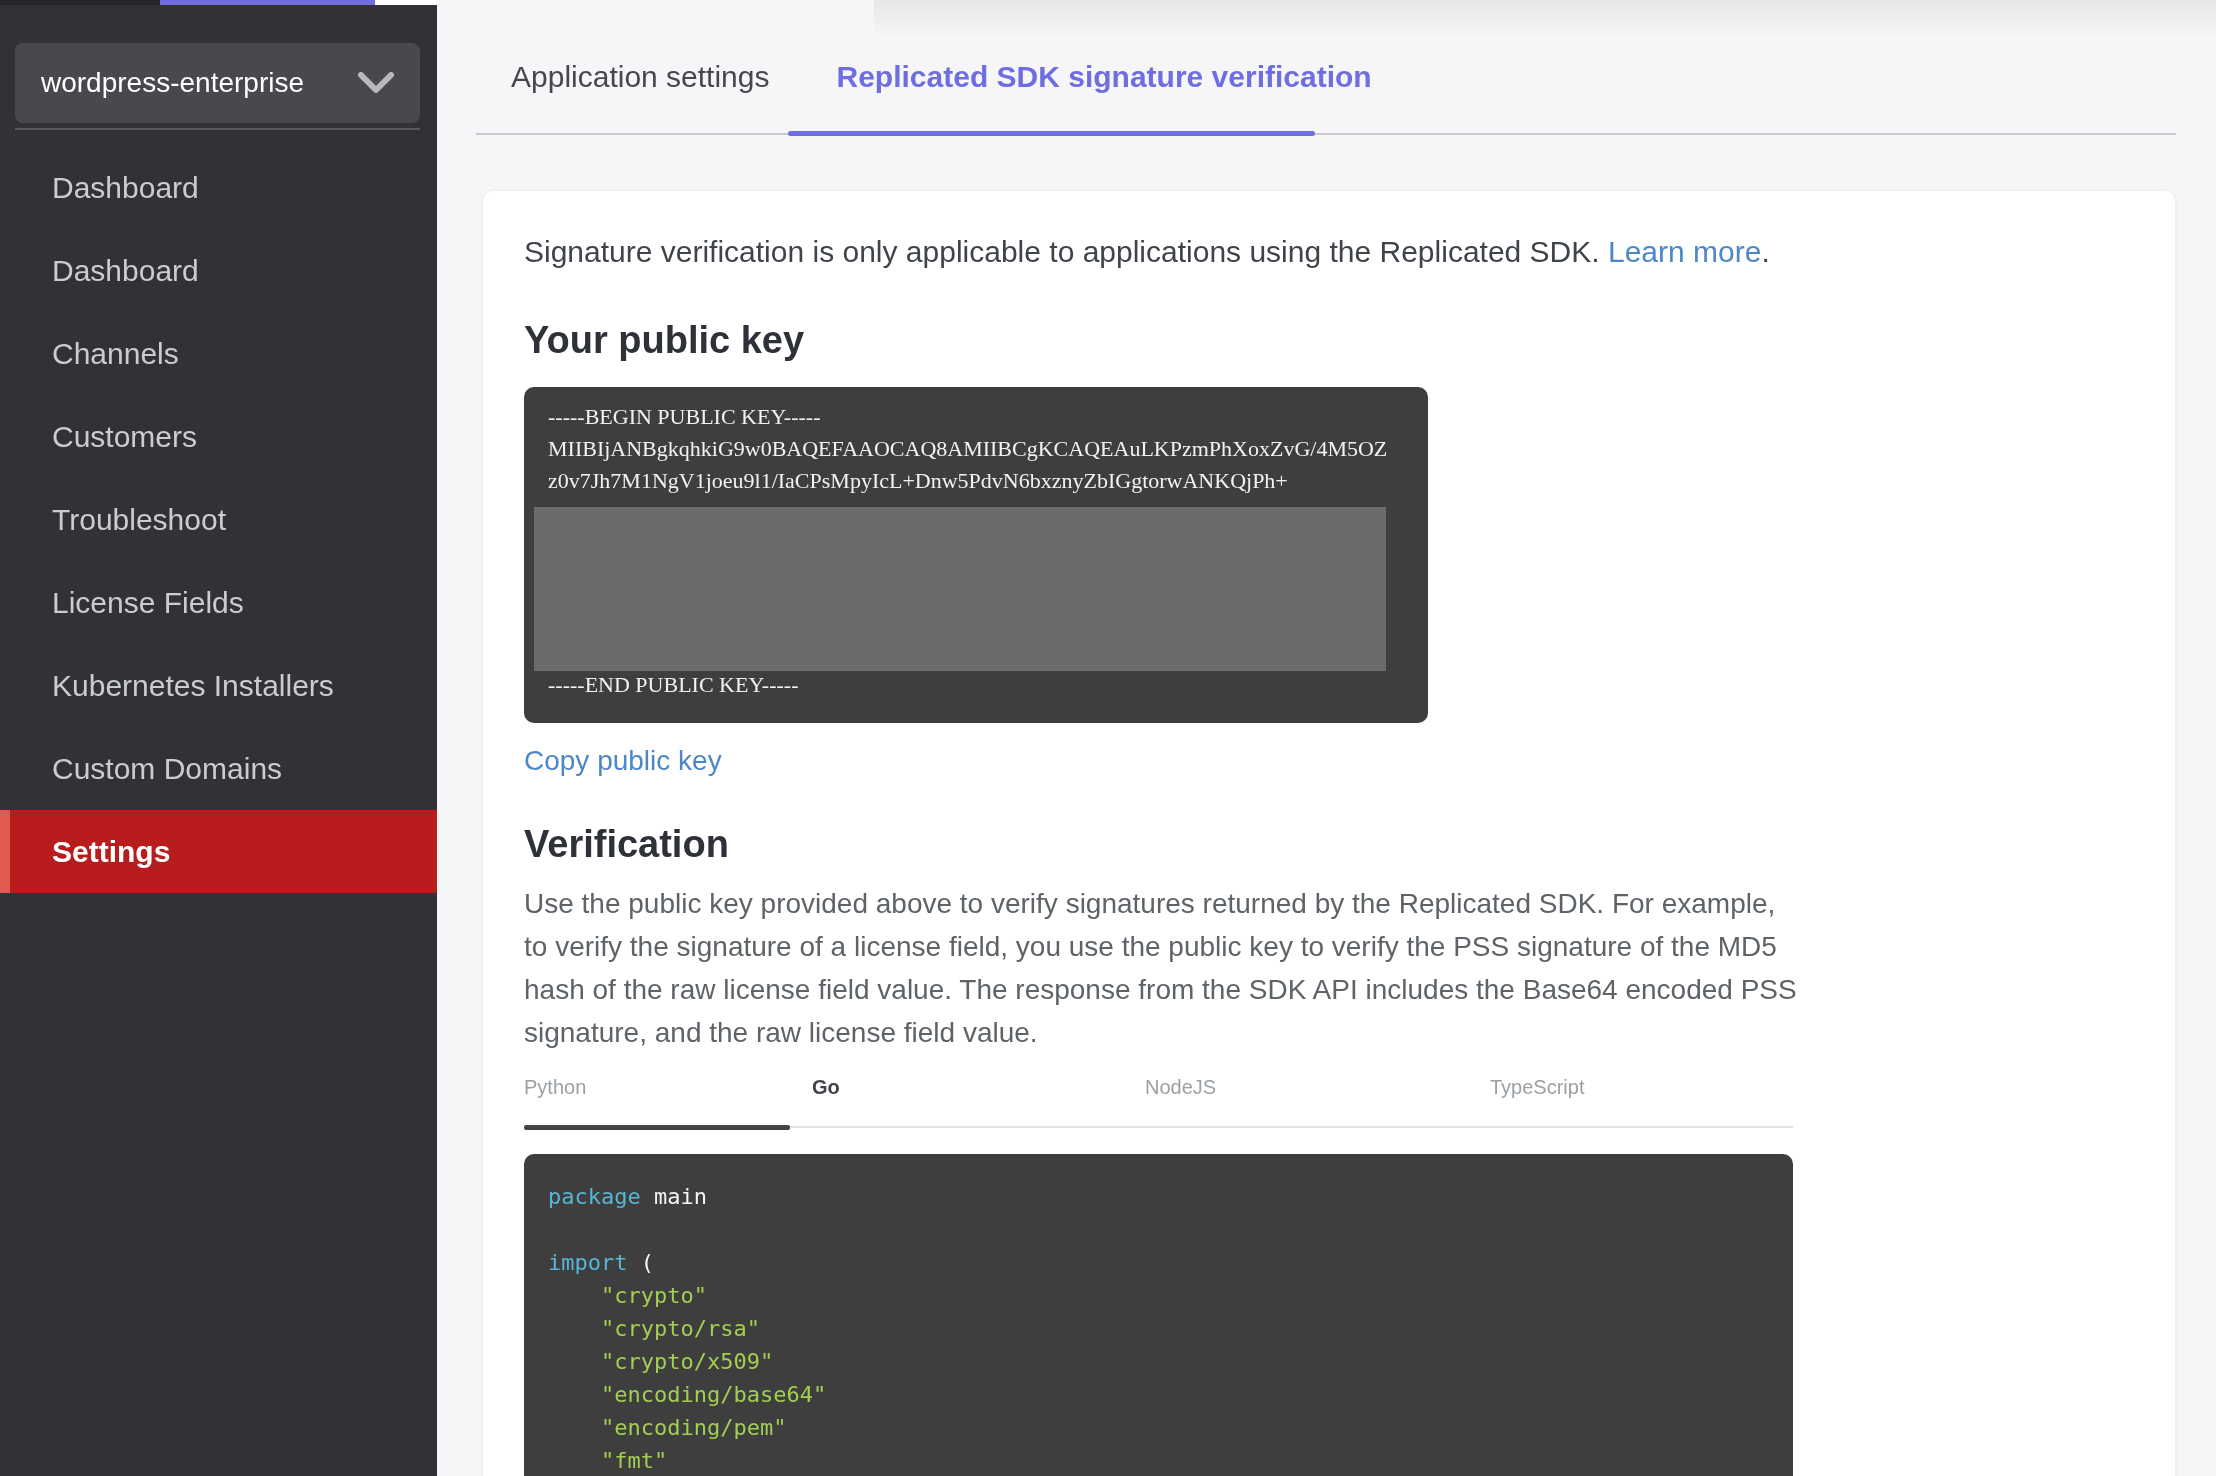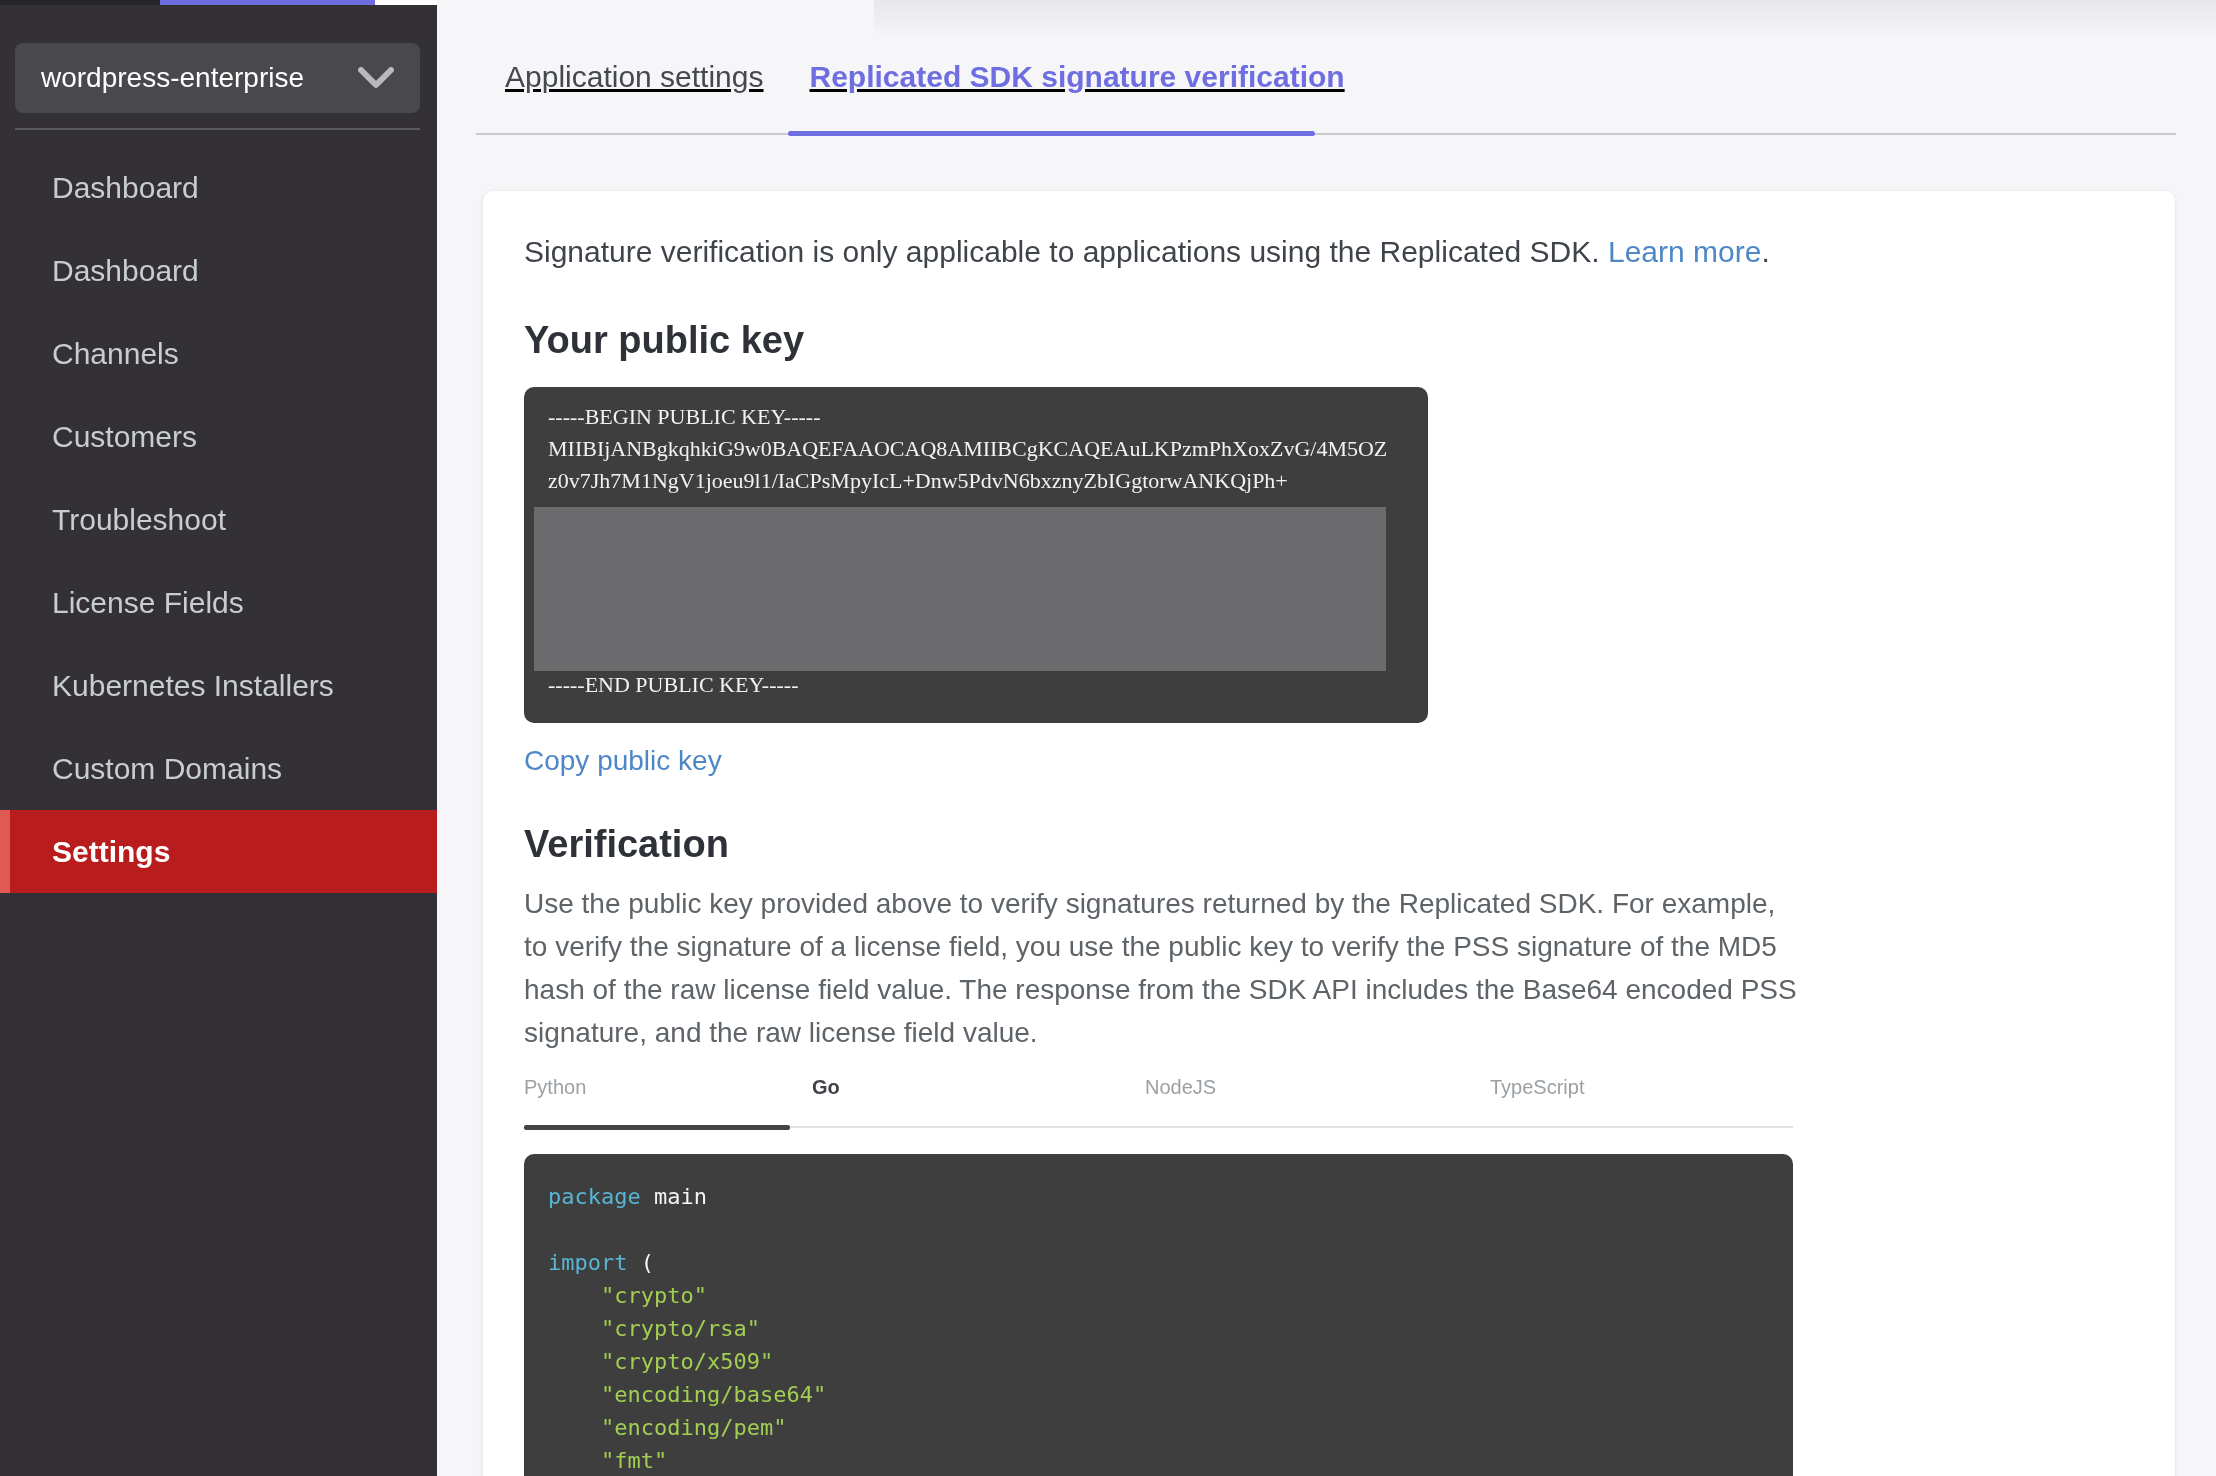--- a/index.html
+++ b/index.html
@@ -19,36 +19,36 @@
   
   .top-strip{position:absolute;top:0;left:0;height:5px;width:100%;z-index:5;}
   .strip-dark{position:absolute;left:0;top:0;width:160px;height:5px;background:#26252b;}
   .strip-purple{position:absolute;left:160px;top:0;width:215px;height:5px;background:var(--accent-purple);}
   .strip-white{position:absolute;left:375px;top:0;width:62px;height:5px;background:#ffffff;}
   .main-top-fade{position:absolute;left:437px;right:0;top:0;height:38px;
     background:linear-gradient(#e7e7ea, rgba(246,246,248,0));}
 
   
   .sidebar{position:absolute;left:0;top:0;width:437px;height:100%;background:var(--sidebar-bg);z-index:2;}
-  .app-selector{position:absolute;left:15px;top:43px;width:405px;height:70px;background:#49484c;
+  .app-selector{position:absolute;left:15px;top:43px;width:405px;height:80px;background:#49484c;
     border-radius:8px;display:flex;align-items:center;padding:0 26px;cursor:pointer;}
   .app-selector .label{color:#ffffff;font-size:28px;flex:1;white-space:nowrap;overflow:hidden;}
   .app-selector svg{flex:0 0 auto;}
   .sidebar-divider{position:absolute;left:15px;top:128px;width:405px;height:2px;background:#59585c;}
   .sidebar-nav{position:absolute;left:0;top:146px;right:0;}
   .nav-item{height:83px;display:flex;align-items:center;padding-left:52px;font-size:30px;
     color:#c7cdd1;cursor:pointer;white-space:nowrap;}
   .nav-item.active{background:#b91c1c;border-left:10px solid var(--active-red);
     padding-left:42px;color:#ffffff;font-weight:700;}
 
   
   .main{position:absolute;left:437px;top:0;right:0;bottom:0;}
 
   
-  .settings-tabs{position:absolute;left:68px;top:60px;display:flex;gap:46px;z-index:3;text-decoration:underline;}
+  .settings-tabs{position:absolute;left:74px;top:60px;display:flex;gap:67px;z-index:3;}
   .settings-tab{font-size:30px;color:#45494e;padding-bottom:10px;cursor:pointer;white-space:nowrap;}
   .settings-tab.active{color:var(--accent-purple);font-weight:700;}
   .tabs-baseline{position:absolute;left:39px;top:133px;width:1700px;height:2px;background:#cbcbcf;}
   .tabs-active-underline{position:absolute;left:351px;top:131px;width:527px;height:5px;
     background:var(--accent-purple);border-radius:3px;z-index:4;}
 
   
   .card{position:absolute;left:46px;right:41px;top:191px;bottom:-40px;background:#ffffff;
     border-radius:10px;box-shadow:0 1px 5px rgba(0,0,0,0.09);padding:40px 0 0 41px;overflow:hidden;}
 

